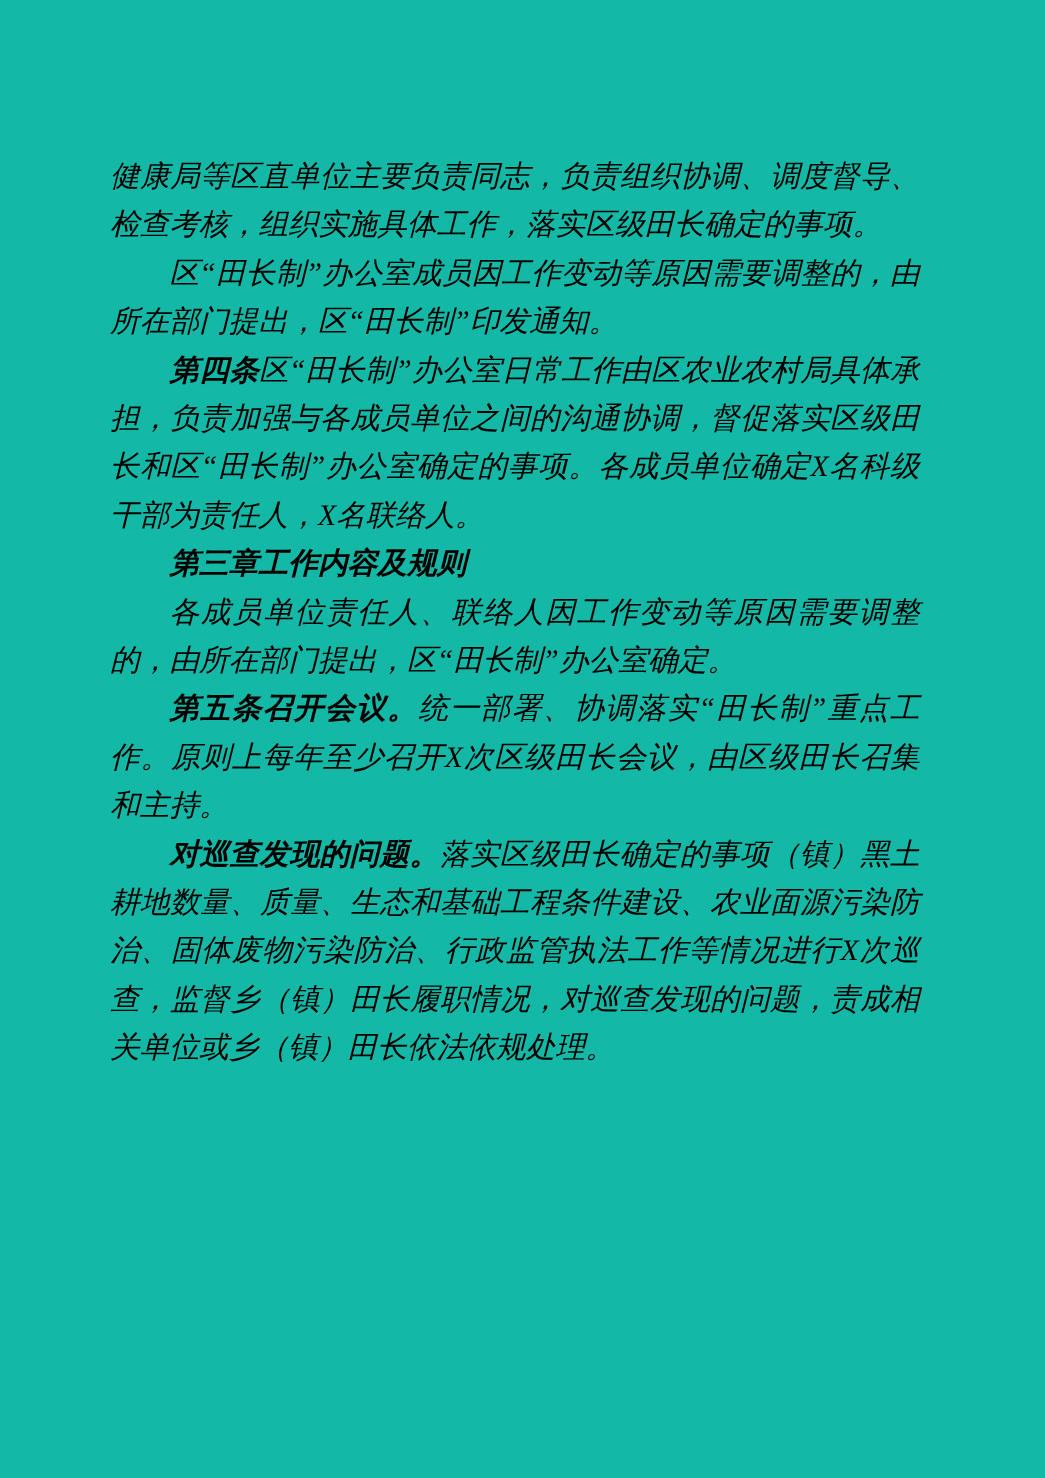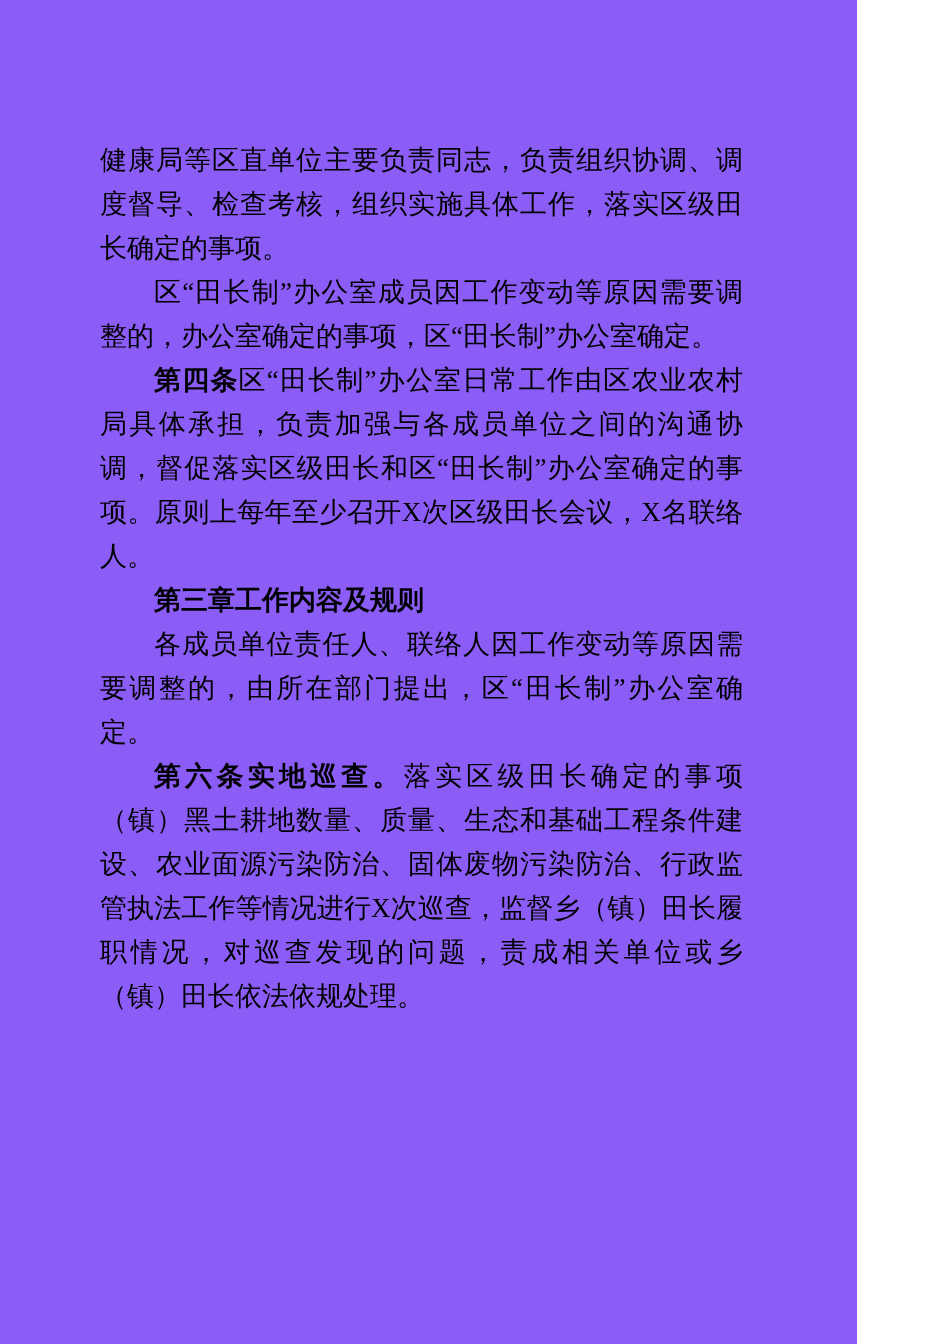--- a/index.html
+++ b/index.html
@@ -5,41 +5,43 @@
   html, body { margin: 0; padding: 0; }
   body {
     width: 950px;
     height: 1344px;
     background: #ffffff;
     overflow: hidden;
     font-family: "Liberation Serif", "DejaVu Serif", serif;
   }
   .page {
     box-sizing: border-box;
-    width: 857px;
+    width: 950px;
     height: 1344px;
     padding: 138px 114px 0 100px;
-    background: #8b5cf6;
+    background: #14b8a6;
+    font-style: italic;
   }
   .para {
     margin: 0;
     font-size: 27px;
     line-height: 44px;
     color: #000000;
     text-align: justify;
   }
   .para.indent { text-indent: 2em; }
   .run { font-weight: normal; }
   .run.bold { font-weight: bold; }
 </style>
 </head>
 <body>
 
 <div class="page">
   <div id="doc-body">
       <p class="para"><span class="run">健康局等区直单位主要负责同志，负责组织协调、调度督导、检查考核，组织实施具体工作，落实区级田长确定的事项。</span></p>
-      <p class="para indent"><span class="run">区“田长制”办公室成员因工作变动等原因需要调整的，办公室确定的事项，区“田长制”办公室确定。</span></p>
-      <p class="para indent"><span class="run bold">第四条</span><span class="run">区“田长制”办公室日常工作由区农业农村局具体承担，负责加强与各成员单位之间的沟通协调，督促落实区级田长和区“田长制”办公室确定的事项。原则上每年至少召开X次区级田长会议，X名联络人。</span></p>
+      <p class="para indent"><span class="run">区“田长制”办公室成员因工作变动等原因需要调整的，由所在部门提出，区“田长制”印发通知。</span></p>
+      <p class="para indent"><span class="run bold">第四条</span><span class="run">区“田长制”办公室日常工作由区农业农村局具体承担，负责加强与各成员单位之间的沟通协调，督促落实区级田长和区“田长制”办公室确定的事项。各成员单位确定X名科级干部为责任人，X名联络人。</span></p>
       <p class="para indent"><span class="run bold">第三章工作内容及规则</span></p>
       <p class="para indent"><span class="run">各成员单位责任人、联络人因工作变动等原因需要调整的，由所在部门提出，区“田长制”办公室确定。</span></p>
-      <p class="para indent"><span class="run bold">第六条实地巡查。</span><span class="run">落实区级田长确定的事项（镇）黑土耕地数量、质量、生态和基础工程条件建设、农业面源污染防治、固体废物污染防治、行政监管执法工作等情况进行X次巡查，监督乡（镇）田长履职情况，对巡查发现的问题，责成相关单位或乡（镇）田长依法依规处理。</span></p>
+      <p class="para indent"><span class="run bold">第五条召开会议。</span><span class="run">统一部署、协调落实“田长制”重点工作。原则上每年至少召开X次区级田长会议，由区级田长召集和主持。</span></p>
+      <p class="para indent"><span class="run bold">对巡查发现的问题。</span><span class="run">落实区级田长确定的事项（镇）黑土耕地数量、质量、生态和基础工程条件建设、农业面源污染防治、固体废物污染防治、行政监管执法工作等情况进行X次巡查，监督乡（镇）田长履职情况，对巡查发现的问题，责成相关单位或乡（镇）田长依法依规处理。</span></p>
     </div>
 </div>
 
 </body></html>

